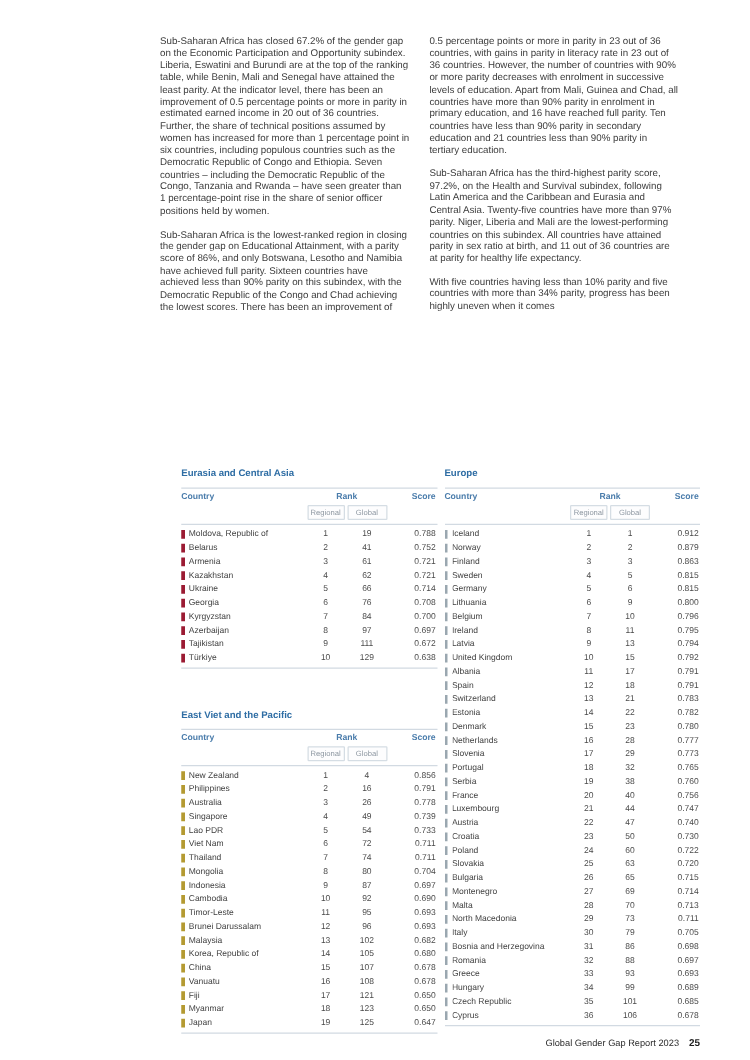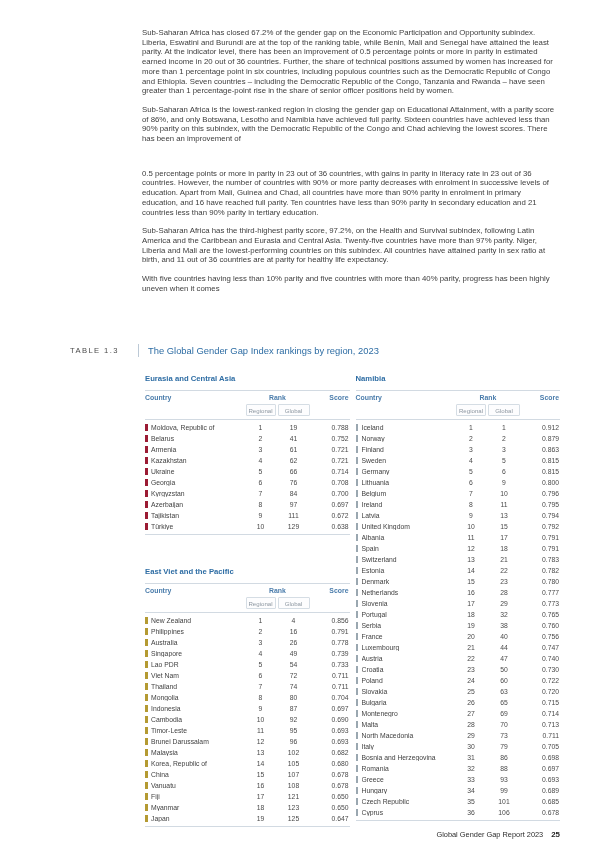--- a/index.html
+++ b/index.html
@@ -6,21 +6,21 @@
   html,body { width:600px; height:848px; }
   body {
     background:#ffffff;
     font-family:"Liberation Sans", sans-serif;
     position:relative;
     overflow:hidden;
   }
   .page { position:absolute; inset:0; background:#ffffff; }
 
   
-  .text-columns { position:absolute; left:142px; top:28px; width:415px; display:flex; gap:16px;flex-direction:column; }
+  .text-columns { position:absolute; left:128px; top:28px; width:415px; display:flex; gap:16px; }
   .text-col { flex:1; font-size:7.8px; line-height:9.7px; color:#3d3d3d; text-align:left; }
   .text-col p { margin-bottom:9px; }
 
   
   .caption { position:absolute; left:70px; top:344px; width:490px; display:flex; align-items:flex-start; }
   .caption-label { font-size:7.6px; letter-spacing:1.4px; color:#4a4a4a; width:68px; padding-top:2px; white-space:nowrap; }
   .caption-title { font-size:9.4px; color:#2e6da4; border-left:1px solid #bcc9d6; padding-left:9px; line-height:13px; }
 
   
   .tables-area { position:absolute; left:145px; top:374px; width:415px; display:flex; gap:6px; }
@@ -65,28 +65,24 @@
 <div class="page">
 
   <div class="text-columns">
     <div class="text-col">
         <p>Sub-Saharan Africa has closed 67.2% of the gender gap on the Economic Participation and Opportunity subindex. Liberia, Eswatini and Burundi are at the top of the ranking table, while Benin, Mali and Senegal have attained the least parity. At the indicator level, there has been an improvement of 0.5 percentage points or more in parity in estimated earned income in 20 out of 36 countries. Further, the share of technical positions assumed by women has increased for more than 1 percentage point in six countries, including populous countries such as the Democratic Republic of Congo and Ethiopia. Seven countries – including the Democratic Republic of the Congo, Tanzania and Rwanda – have seen greater than 1 percentage-point rise in the share of senior officer positions held by women.</p>
         <p>Sub-Saharan Africa is the lowest-ranked region in closing the gender gap on Educational Attainment, with a parity score of 86%, and only Botswana, Lesotho and Namibia have achieved full parity. Sixteen countries have achieved less than 90% parity on this subindex, with the Democratic Republic of the Congo and Chad achieving the lowest scores. There has been an improvement of</p>
       </div>
     <div class="text-col">
         <p>0.5 percentage points or more in parity in 23 out of 36 countries, with gains in parity in literacy rate in 23 out of 36 countries. However, the number of countries with 90% or more parity decreases with enrolment in successive levels of education. Apart from Mali, Guinea and Chad, all countries have more than 90% parity in enrolment in primary education, and 16 have reached full parity. Ten countries have less than 90% parity in secondary education and 21 countries less than 90% parity in tertiary education.</p>
         <p>Sub-Saharan Africa has the third-highest parity score, 97.2%, on the Health and Survival subindex, following Latin America and the Caribbean and Eurasia and Central Asia. Twenty-five countries have more than 97% parity. Niger, Liberia and Mali are the lowest-performing countries on this subindex. All countries have attained parity in sex ratio at birth, and 11 out of 36 countries are at parity for healthy life expectancy.</p>
-        <p>With five countries having less than 10% parity and five countries with more than 40% parity, progress has been highly uneven when it comes</p>
+        <p>With five countries having less than 10% parity and five countries with more than 34% parity, progress has been highly uneven when it comes</p>
       </div>
   </div>
 
-  <div class="caption">
-    <span class="caption-label">TABLE 1.3</span>
-    <span class="caption-title">The Global Gender Gap Index rankings by region, 2023</span>
-  </div>
 
   <div class="tables-area">
     <div class="tables-col">
       <div class="region-table">
           <div class="rt-title">Eurasia and Central Asia</div>
           <div class="rt-head">
             <span class="h-country">Country</span>
             <span class="h-rank">Rank</span>
             <span class="h-score">Score</span>
           </div>
@@ -314,21 +310,21 @@
               <span class="cell-name">Japan</span>
               <span class="cell-reg">19</span>
               <span class="cell-glob">125</span>
               <span class="cell-score">0.647</span>
             </div>
           </div>
         </div>
     </div>
     <div class="tables-col">
       <div class="region-table">
-          <div class="rt-title">Namibia</div>
+          <div class="rt-title">Europe</div>
           <div class="rt-head">
             <span class="h-country">Country</span>
             <span class="h-rank">Rank</span>
             <span class="h-score">Score</span>
           </div>
           <div class="rt-subhead">
             <span class="sh-spacer-l"></span>
             <span class="shc sh-regional">Regional</span>
             <span class="shc sh-global">Global</span>
             <span class="sh-spacer-r"></span>

